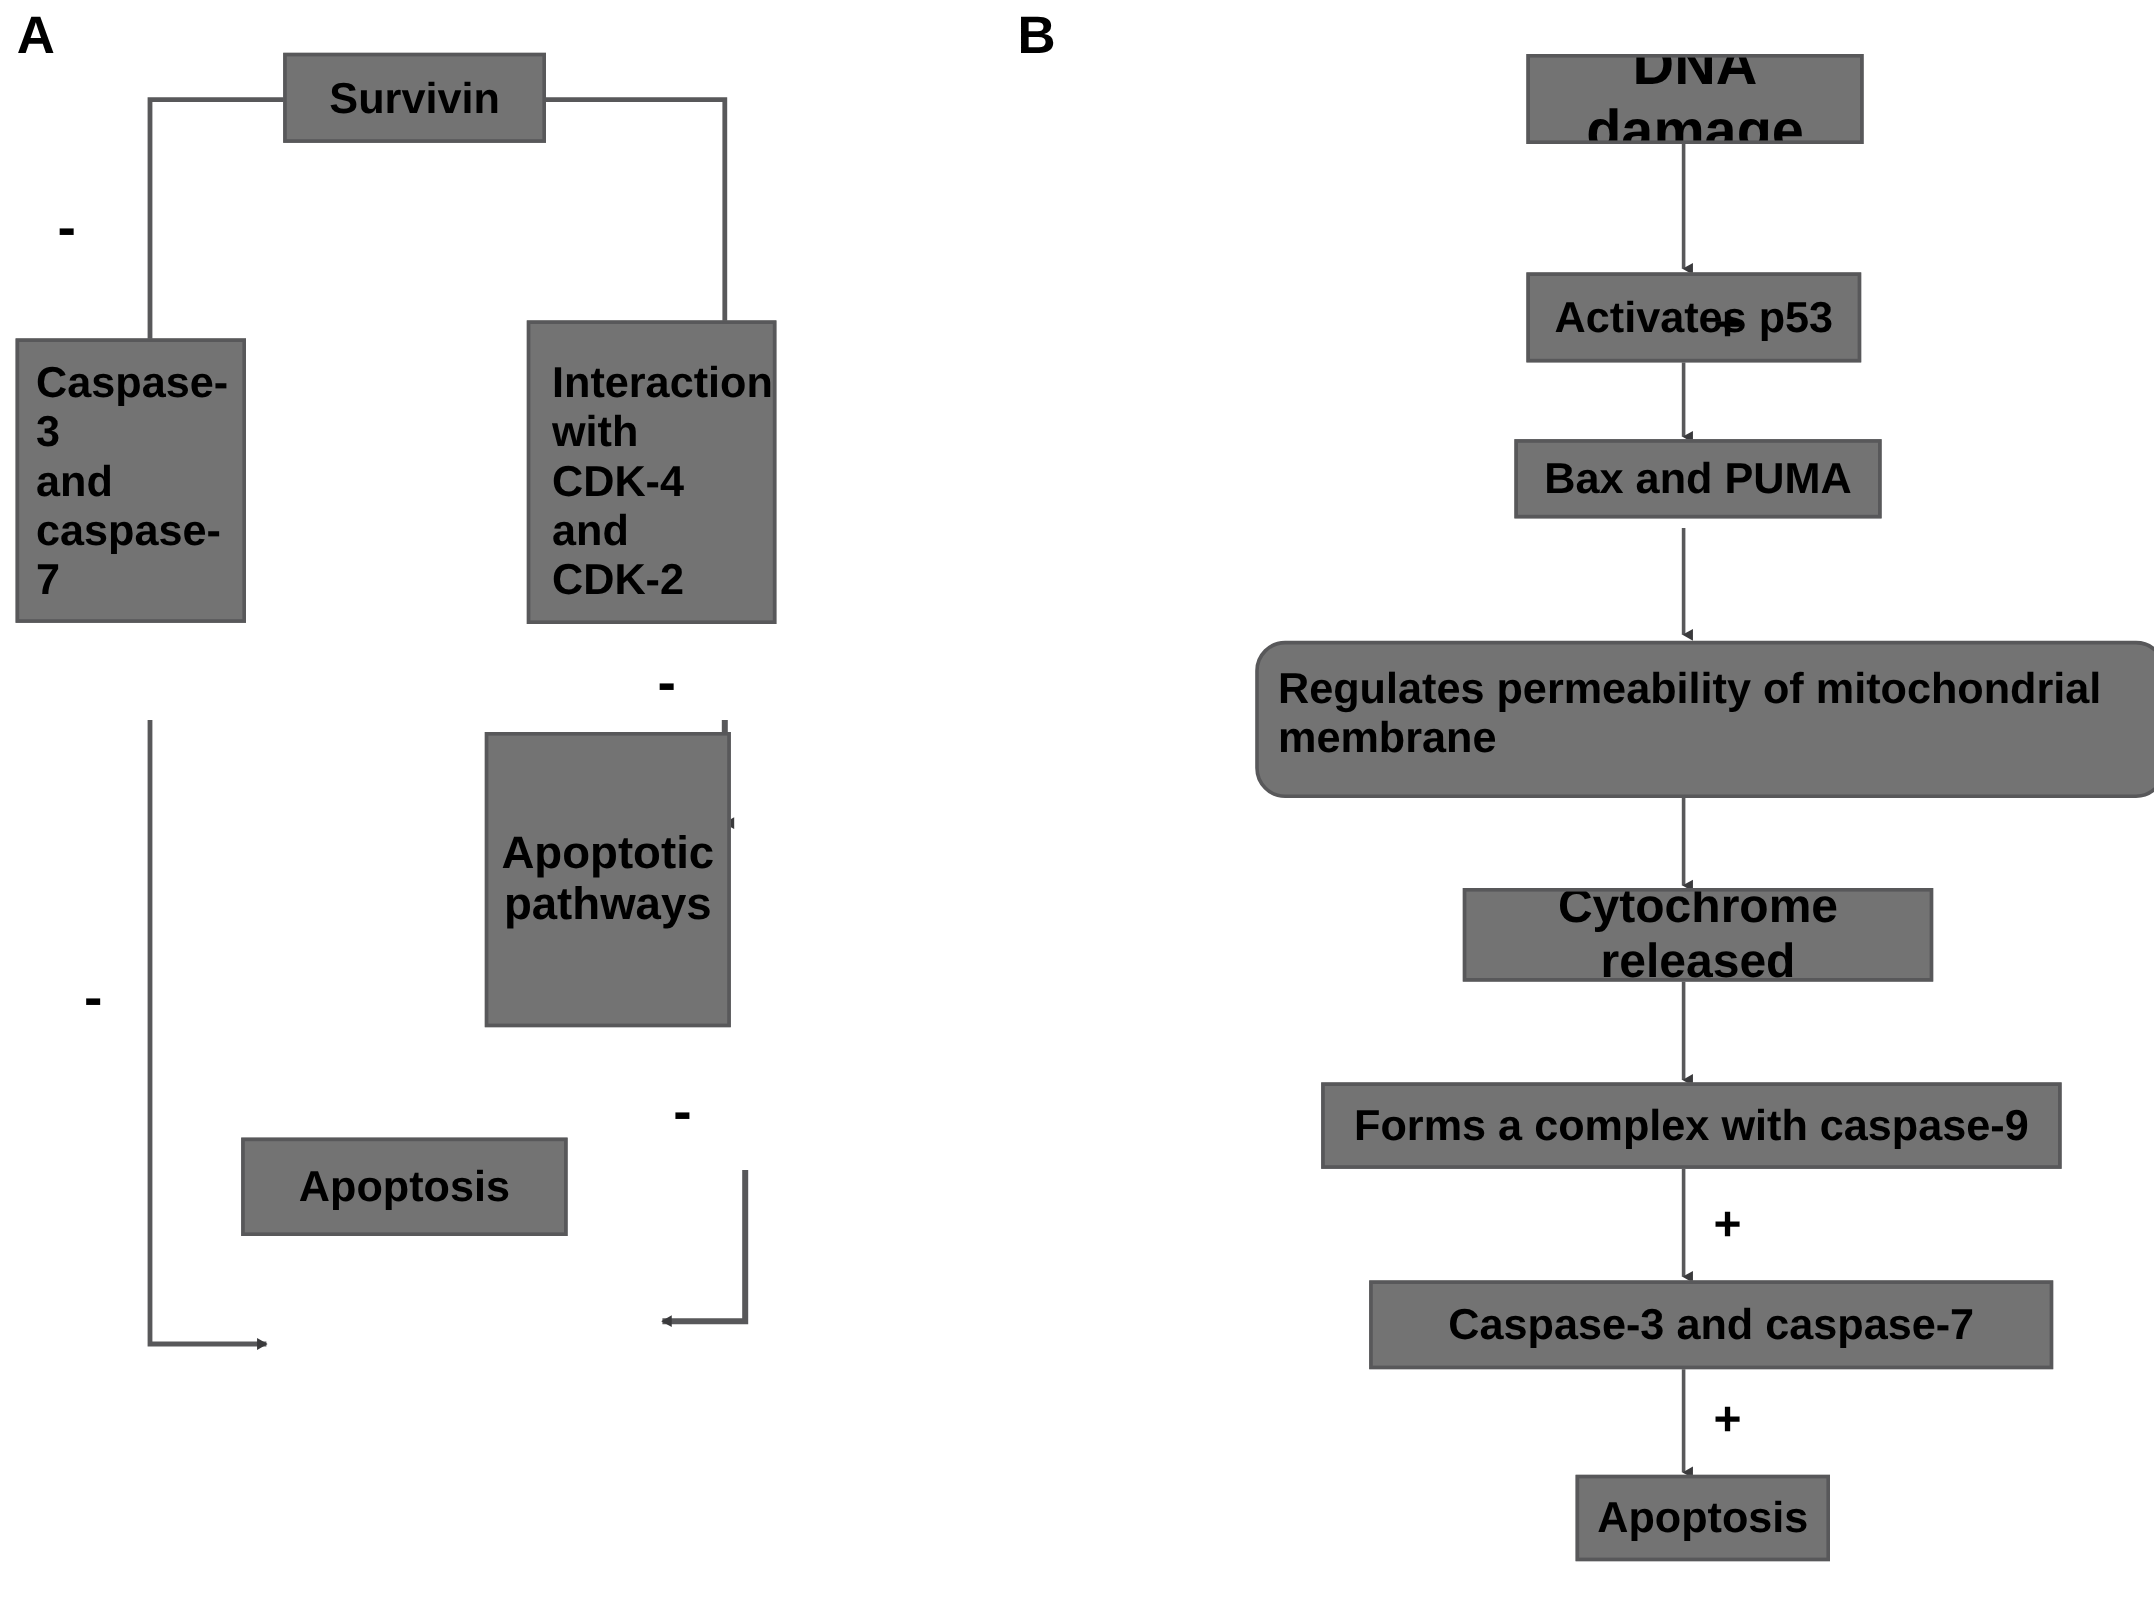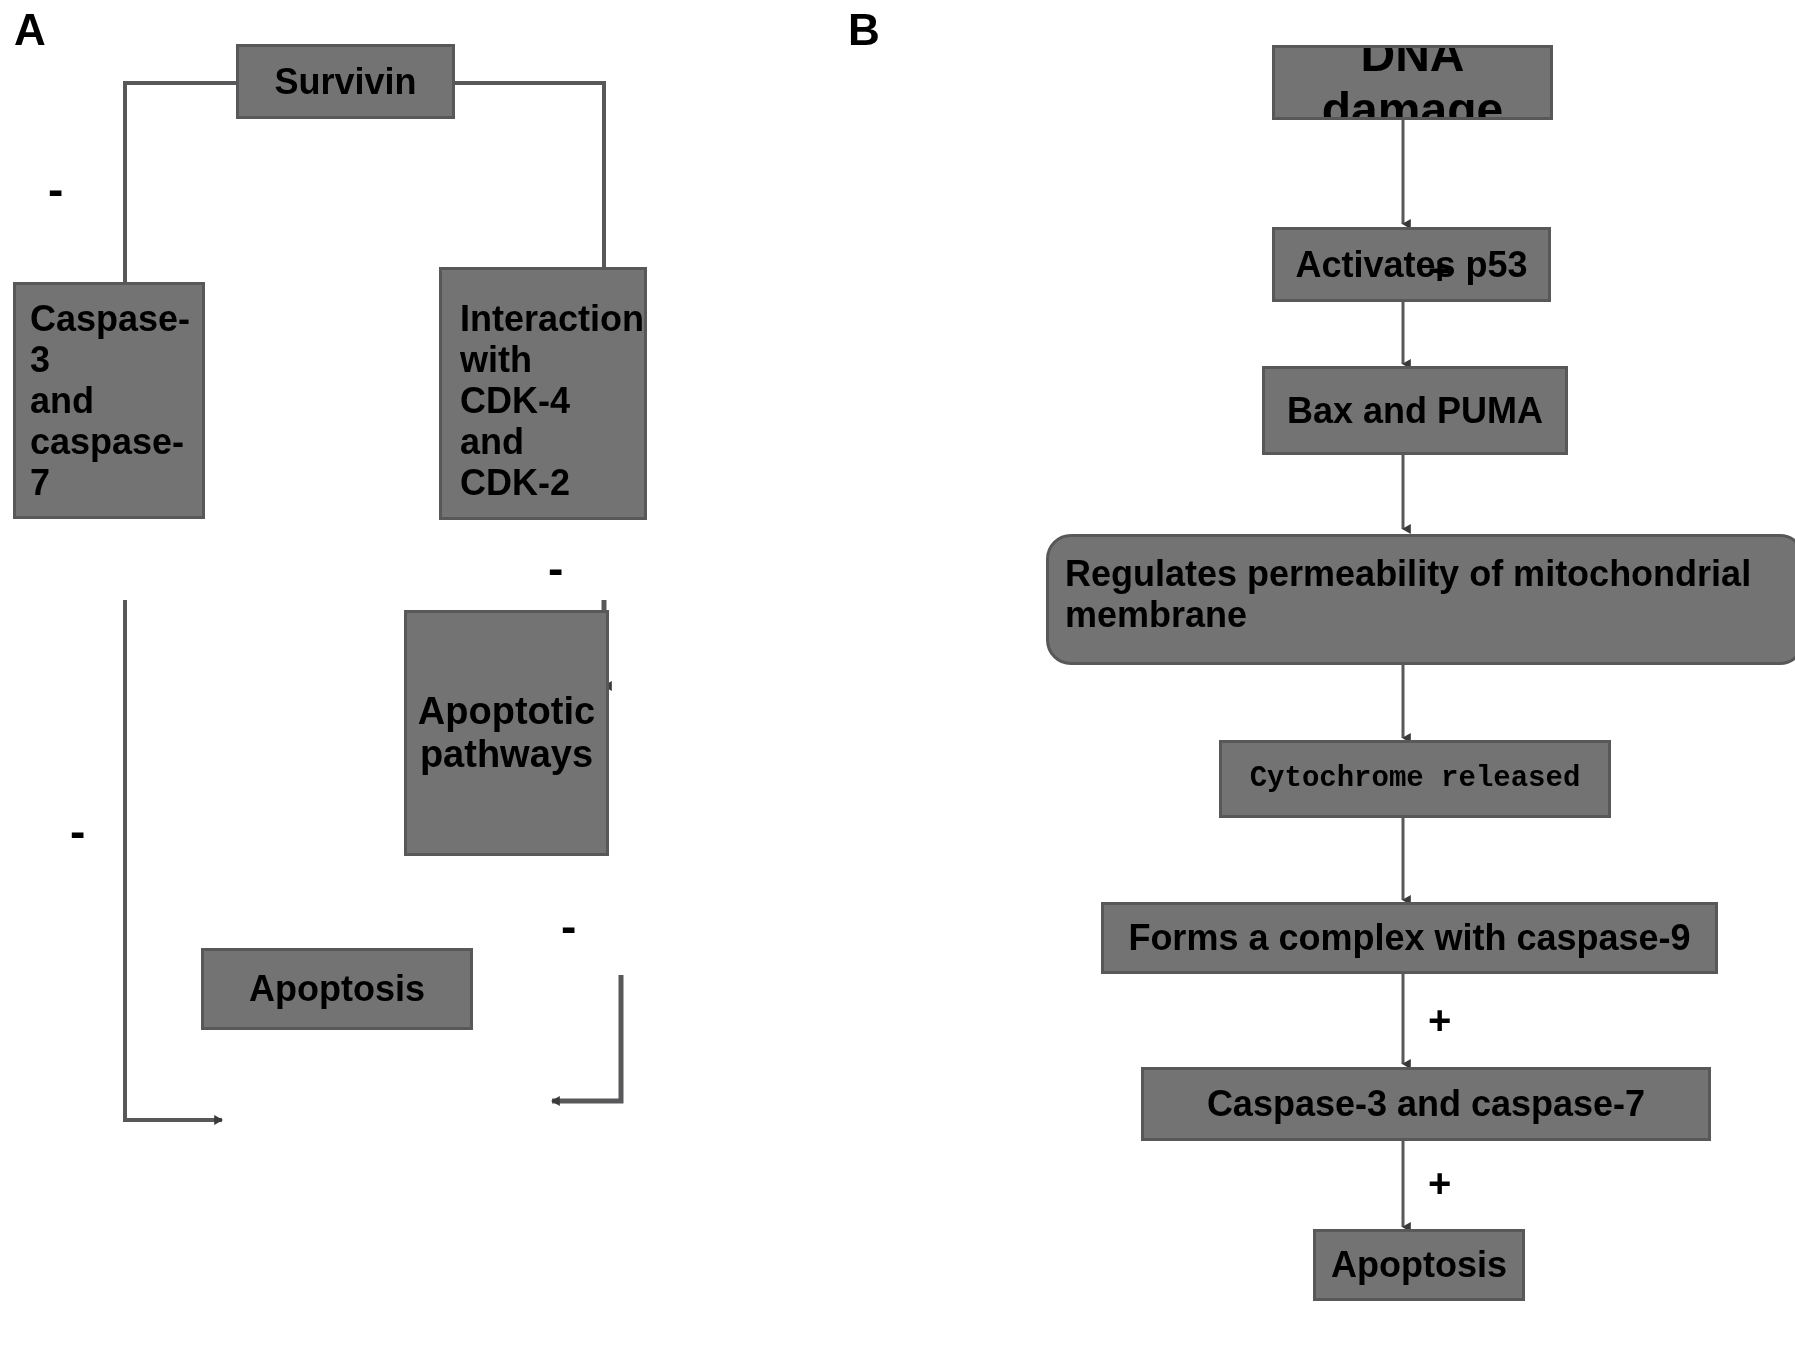--- a/index.html
+++ b/index.html
@@ -148,30 +148,30 @@
   <div class="panel-letter" style="left:848px; top:8px;">B</div>
 
   <div class="node align-center" style="left:1272px; top:45px; width:281px; height:75px; font-size:48px;">
     <span class="node-label">DNA damage</span>
   </div>
 
   <div class="node align-center" style="left:1272px; top:227px; width:279px; height:75px; font-size:36px;">
     <span class="node-label">Activates p53</span>
   </div>
 
-  <div class="node align-center" style="left:1262px; top:366px; width:306px; height:89px; font-size:36px;">
+  <div class="node align-center" style="left:1262px; top:366px; width:306px; height:66px; font-size:36px;">
     <span class="node-label">Bax and PUMA</span>
   </div>
 
   <div class="node align-left-top" style="left:1031px; top:534px; width:759px; height:131px; font-size:36px; padding-left:16px; padding-top:16px;border-radius:25px;">
     <span class="node-label">Regulates permeability of mitochondrial
 membrane</span>
   </div>
 
-  <div class="node align-center" style="left:1219px; top:740px; width:392px; height:78px; font-size:29px;font-family:Liberation Mono, monospace;">
+  <div class="node align-center" style="left:1219px; top:740px; width:392px; height:78px; font-size:40px;">
     <span class="node-label">Cytochrome released</span>
   </div>
 
   <div class="node align-center" style="left:1101px; top:902px; width:617px; height:72px; font-size:36px;">
     <span class="node-label">Forms a complex with caspase-9</span>
   </div>
 
   <div class="node align-center" style="left:1141px; top:1067px; width:570px; height:74px; font-size:36px;">
     <span class="node-label">Caspase-3 and caspase-7</span>
   </div>

